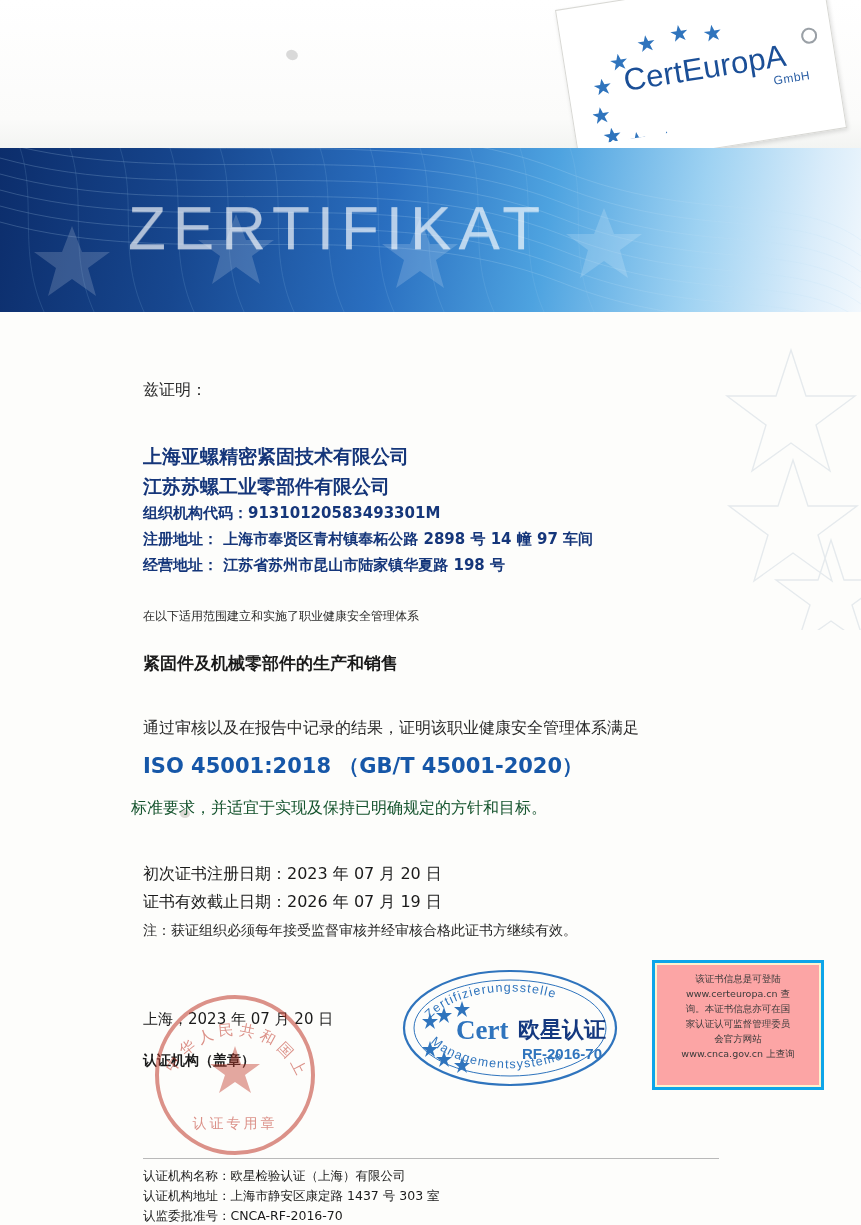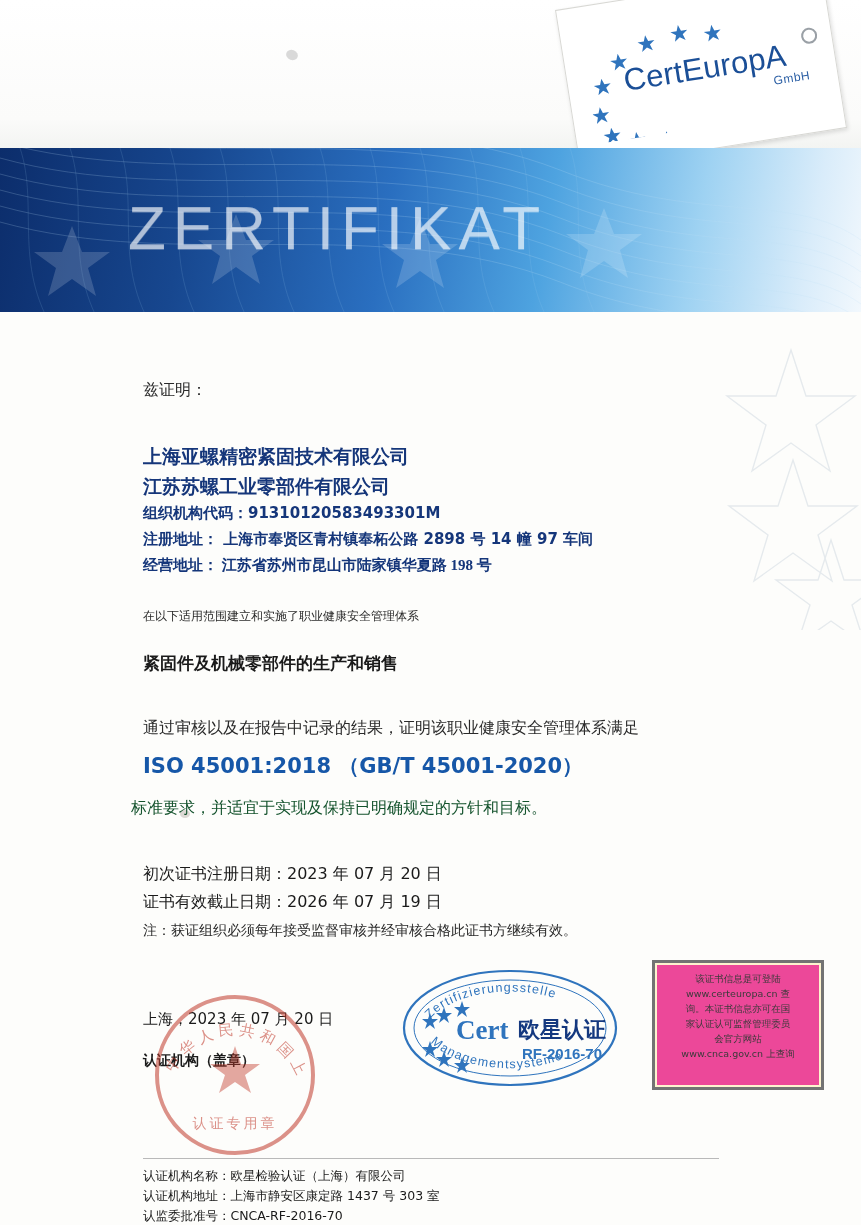--- a/index.html
+++ b/index.html
@@ -96,21 +96,21 @@
     height: 785px;
   }
   .ln { position:absolute; white-space: nowrap; }
   .cn { font-family: "DejaVu Sans", "Liberation Sans", sans-serif; }
 
   .t-intro   { left:143px; top:40px;  font-size:16px; color:#2a2a2a; }
   .t-comp1   { left:143px; top:104px; font-size:19px; color:#15367a; font-weight:bold; }
   .t-comp2   { left:143px; top:134px; font-size:19px; color:#15367a; font-weight:bold; }
   .t-code    { left:143px; top:164px; font-size:15px; color:#15367a; font-weight:bold; }
   .t-addr1   { left:143px; top:190px; font-size:15px; color:#15367a; font-weight:bold; }
-  .t-addr2   { left:143px; top:216px; font-size:15px; color:#15367a; font-weight:bold;font-family:Liberation Serif, serif; }
+  .t-addr2   { left:143px; top:216px; font-size:15px; color:#15367a; font-weight:bold; }
   .t-scope   { left:143px; top:268px; font-size:12px; color:#2a2a2a; }
   .t-scopeb  { left:143px; top:312px; font-size:17px; color:#1a1a1a; font-weight:bold; }
   .t-audit   { left:143px; top:358px; font-size:16px; color:#2a2a2a;margin-top:20px; }
   .t-std     { left:143px; top:412px; font-size:21px; color:#1657a8; font-weight:bold; }
   .t-req     { left:131px; top:458px; font-size:16px; color:#14532d; }
   .t-issue   { left:143px; top:524px; font-size:16px; color:#1a1a1a; }
   .t-expire  { left:143px; top:552px; font-size:16px; color:#1a1a1a; }
   .t-note    { left:143px; top:582px; font-size:14px; color:#2a2a2a; }
   .t-certno  { left:143px; top:620px; font-size:16px; color:#1a1a1a; }
   .t-certnov { font-weight:bold; }
@@ -123,22 +123,22 @@
     width:174px; height:174px; opacity:.55;
   }
 
   
   .oval-stamp { position:absolute; left:400px; top:625px; width:220px; height:126px; }
 
   
   .verify-box {
     position:absolute; left:652px; top:620px;
     width:166px; height:124px;
-    border:3px solid #737373;
-    background:#ec4899;
+    border:3px solid #0ea5e9;
+    background:#fca5a5;
     box-shadow: 0 0 0 2px #fdf3cf inset;
   }
   .verify-inner {
     position:absolute; left:0; top:8px; width:166px;
     text-align:center; font-size:9.5px; line-height:15px; color:#3a3a3a;
   }
 
   
   .footer-rule {
     position:absolute; left:143px; top:818px; width:576px; height:1px;

